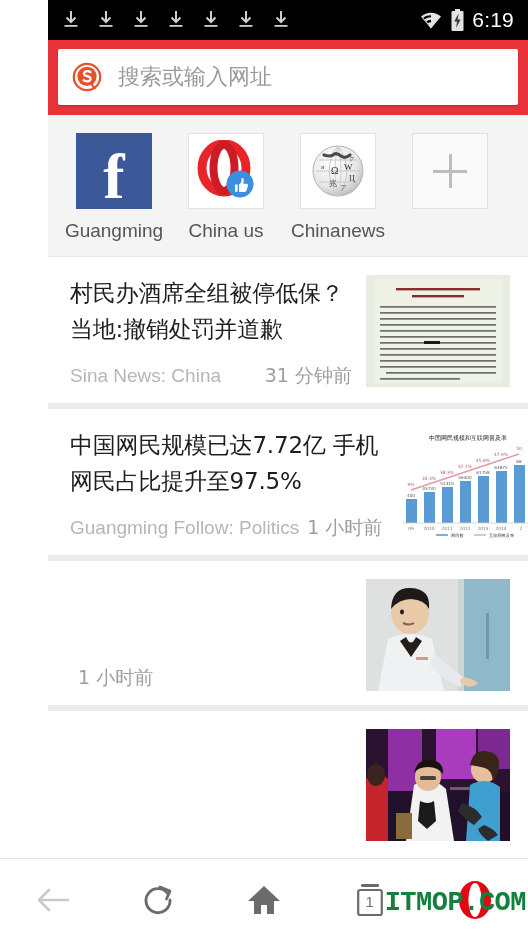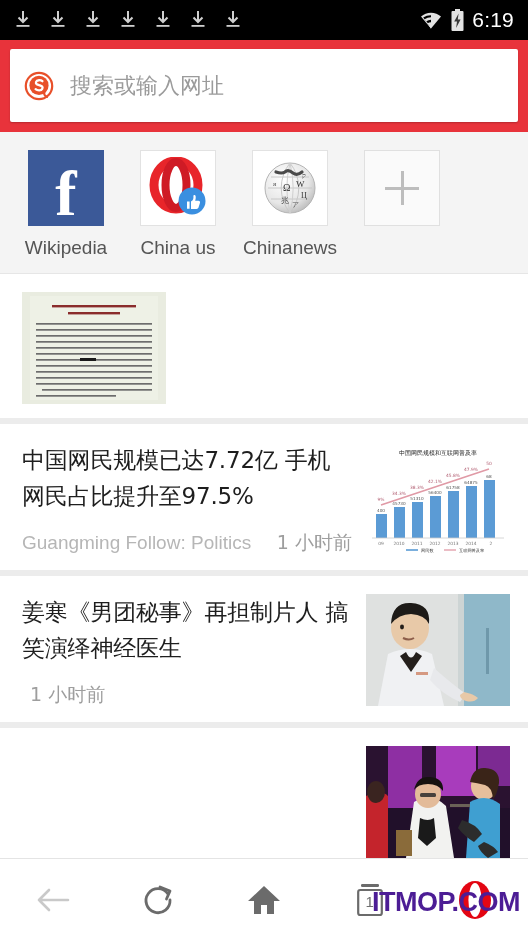--- a/index.html
+++ b/index.html
@@ -2,39 +2,39 @@
 <html><head>
 <meta charset="utf-8">
 <style>
   * { box-sizing: border-box; margin: 0; padding: 0; }
   html, body {
     width: 528px; height: 940px;
     background: #ffffff;
     font-family: "Liberation Sans", "DejaVu Sans", sans-serif;
     overflow: hidden;
   }
-  #app { position: relative; width: 528px; height: 940px; background:#fff; }
+  #app { position: relative; width: 528px; height: 940px; background:#fff;padding-left:48px; }
 
   
   .statusbar {
     height: 40px; background: #000000;
     display: flex; align-items: center;
     padding: 0 14px; color: #ffffff;
   }
   .dl-icons { display: flex; align-items: center; gap: 17px; flex: 1; }
   .dl-icon { width: 18px; height: 20px; display: block; }
   .status-right { display: flex; align-items: center; gap: 7px; }
   .wifi-icon { width: 24px; height: 20px; display:block; }
   .batt-icon { width: 15px; height: 22px; display:block; }
   .clock { font-size: 21px; color: #ffffff; letter-spacing: .2px; font-weight: 400; }
 
   
   .omnibar-wrap { background: #e8333b; padding: 9px 10px 10px 10px; }
   .omnibar {
-    background: #ffffff; height: 73px; border-radius: 2px;
+    background: #ffffff; height: 56px; border-radius: 2px;
     display: flex; align-items: center; padding: 0 14px;
     box-shadow: 0 1px 2px rgba(0,0,0,.22);
   }
   .sogou-logo { width: 30px; height: 30px; flex: 0 0 30px; }
   .omni-placeholder {
     margin-left: 16px; font-size: 22px; color: #9b9b9b;
     font-family: "DejaVu Sans", "Liberation Sans", sans-serif;
     white-space: nowrap; overflow: hidden;
   }
 
@@ -102,23 +102,23 @@
     display: flex; align-items: center; justify-content: space-around;
   }
   .nav-btn { width: 86px; height: 60px; display:flex; align-items:center; justify-content:center; position: relative;}
   .tabcount {
     position: absolute; left: 0; right: 0; top: 50%;
     transform: translateY(-42%);
     text-align: center; font-size: 15px; color: #6f6f6f;
     font-family: "Liberation Sans", sans-serif;
   }
   .watermark {
-    position: absolute; right: 8px; bottom: 22px;
-    font-size: 27px; font-weight: 700; color: #4c1d95;
-    font-family: Liberation Sans, sans-serif; letter-spacing: -.5px;
+    position: absolute; right: 2px; bottom: 22px;
+    font-size: 27px; font-weight: 700; color: #15803d;
+    font-family: Liberation Mono, monospace; letter-spacing: -.5px;
     pointer-events: none;
   }
 </style>
 </head>
 <body>
 
 <div id="app">
 
   <div class="statusbar">
     <div class="dl-icons">
@@ -179,21 +179,21 @@
       <div class="omni-placeholder">搜索或输入网址</div>
     </div>
   </div>
 
   <div class="speeddial">
 
     <div class="sd-item">
       <div class="sd-tile fb">
         <span class="fb-f">f</span>
       </div>
-      <div class="sd-label">Wikipedia</div>
+      <div class="sd-label">Guangming</div>
     </div>
 
     <div class="sd-item">
       <div class="sd-tile">
         <svg width="62" height="62" viewBox="0 0 62 62">
           <ellipse cx="29" cy="28" rx="22" ry="24" fill="none" stroke="#e8252a" stroke-width="9"></ellipse>
           <ellipse cx="29" cy="28" rx="10.5" ry="23" fill="none" stroke="#cf1b25" stroke-width="8"></ellipse>
           <circle cx="45" cy="44" r="13.5" fill="#3a8fe0"></circle>
           <path d="M40 44.6 v7.2 h2.6 v-7.2 z M44 44.6 c2.4-1.4 2.6-3.4 2.4-5.4 c-.1-1.3 1.9-1.5 2.2-.2 c.3 1.4 .1 3.4-.4 4.7 h3.3 c1.2 0 1.8 1 1.5 2 l-1.5 4.9 c-.3 .9-1 1.3-1.9 1.3 H44 z" fill="#ffffff"></path>
         </svg>
@@ -232,20 +232,27 @@
       <div class="sd-tile add">
         <span class="plus-v"></span>
           <span class="plus-h"></span>
       </div>
     </div>
   </div>
 
   <div class="feed">
 
     <div class="news-card">
+      <div class="news-text">
+        <div class="news-title">村民办酒席全组被停低保？当地:撤销处罚并道歉</div>
+        <div class="news-meta">
+          <span class="news-source">Sina News: China</span>
+          <span class="news-time">31 分钟前</span>
+        </div>
+      </div>
       <div class="news-thumb">
         <svg viewBox="0 0 144 112">
           <rect width="144" height="112" fill="#e9ece0"></rect>
           <rect x="8" y="4" width="128" height="104" fill="#eef1e6"></rect>
           <g fill="#8a2c2c">
             <rect x="30" y="13" width="84" height="2.4"></rect>
               <rect x="46" y="20" width="52" height="2.4"></rect>
           </g>
           <g fill="#6d6d6d">
             <rect x="14" y="31" width="116" height="1.7"></rect>
@@ -322,21 +329,20 @@
             <text x="55" y="110" font-size="4.2" fill="#444" font-family="'DejaVu Sans',sans-serif">网民数</text>
             <line x1="78" y1="108" x2="90" y2="108" stroke="#e09aa6" stroke-width="1.3"></line>
             <text x="93" y="110" font-size="4.2" fill="#444" font-family="'DejaVu Sans',sans-serif">互联网普及率</text>
           </g>
         </svg>
       </div>
     </div>
 
     <div class="news-card">
       <div class="news-text">
-        <div class="news-title">姜寒《男团秘事》再担制片人 搞笑演绎神经医生</div>
         <div class="news-meta">
           <span class="news-time">1 小时前</span>
         </div>
       </div>
       <div class="news-thumb">
         <svg viewBox="0 0 144 112">
           <rect width="144" height="112" fill="#dfe1e0"></rect>
           <rect x="96" y="0" width="48" height="112" fill="#8fb8c9"></rect>
           <rect x="92" y="0" width="6" height="112" fill="#cdd4d4"></rect>
           <rect x="120" y="34" width="3" height="46" fill="#6f98aa"></rect>

